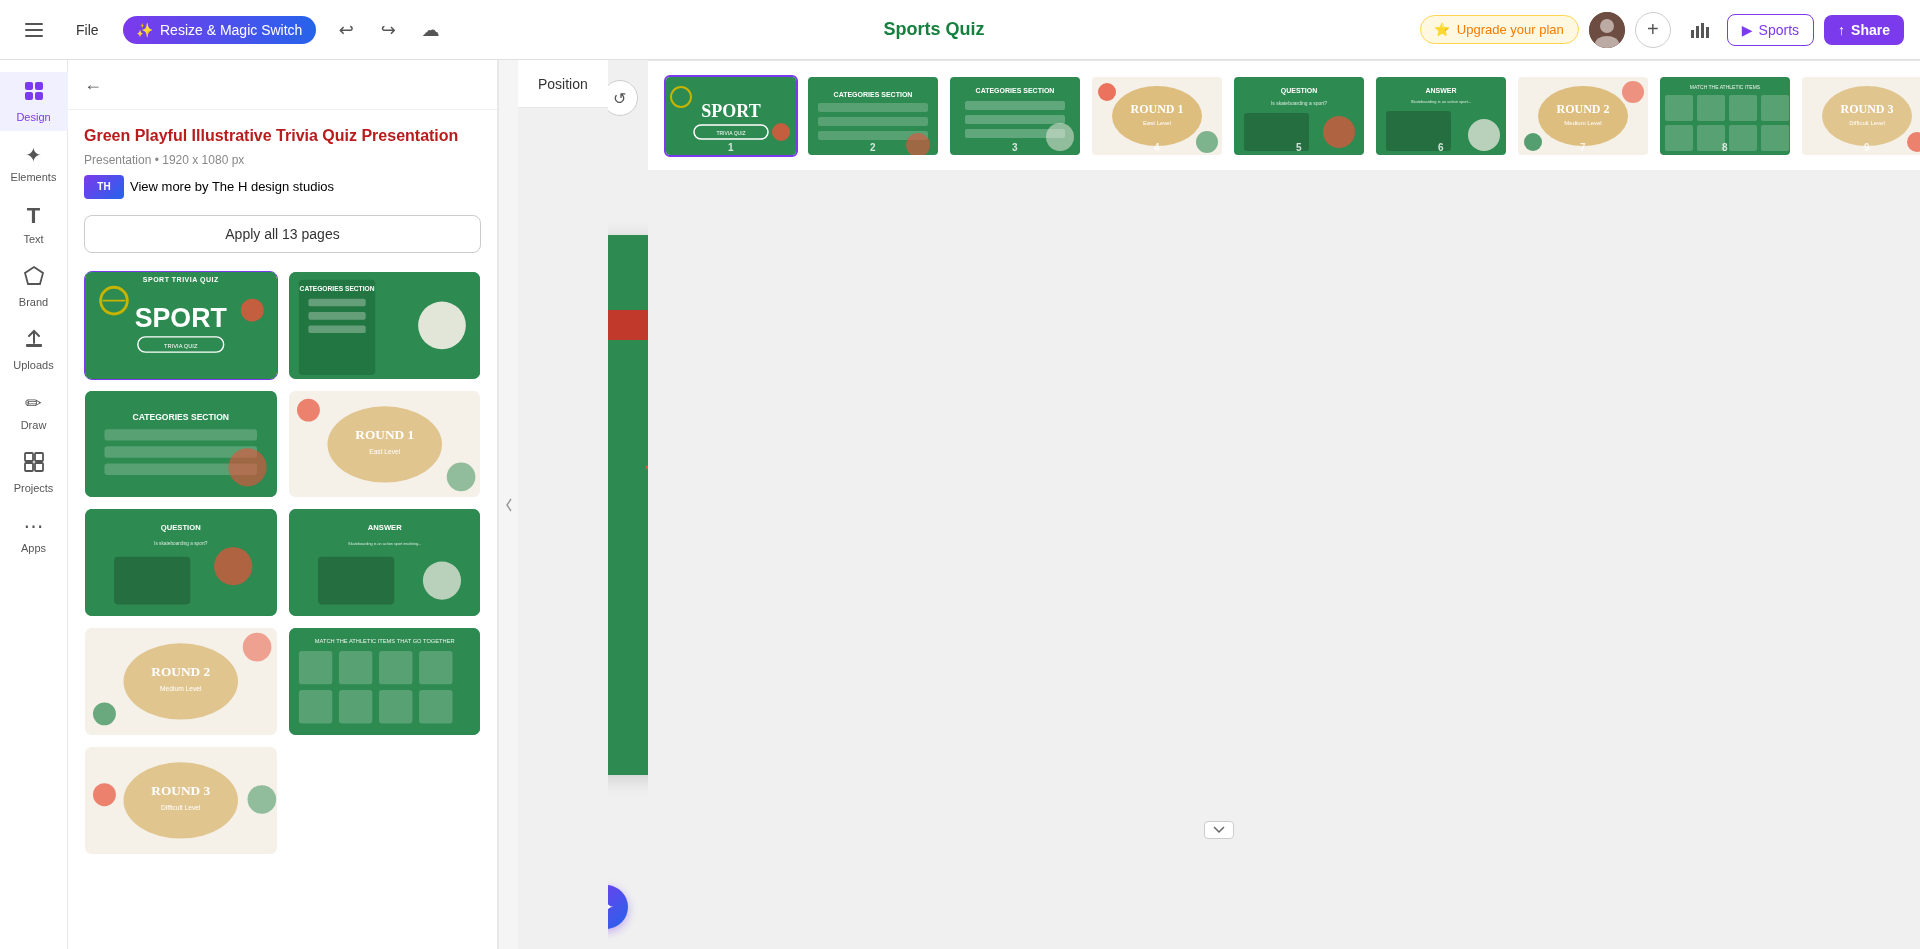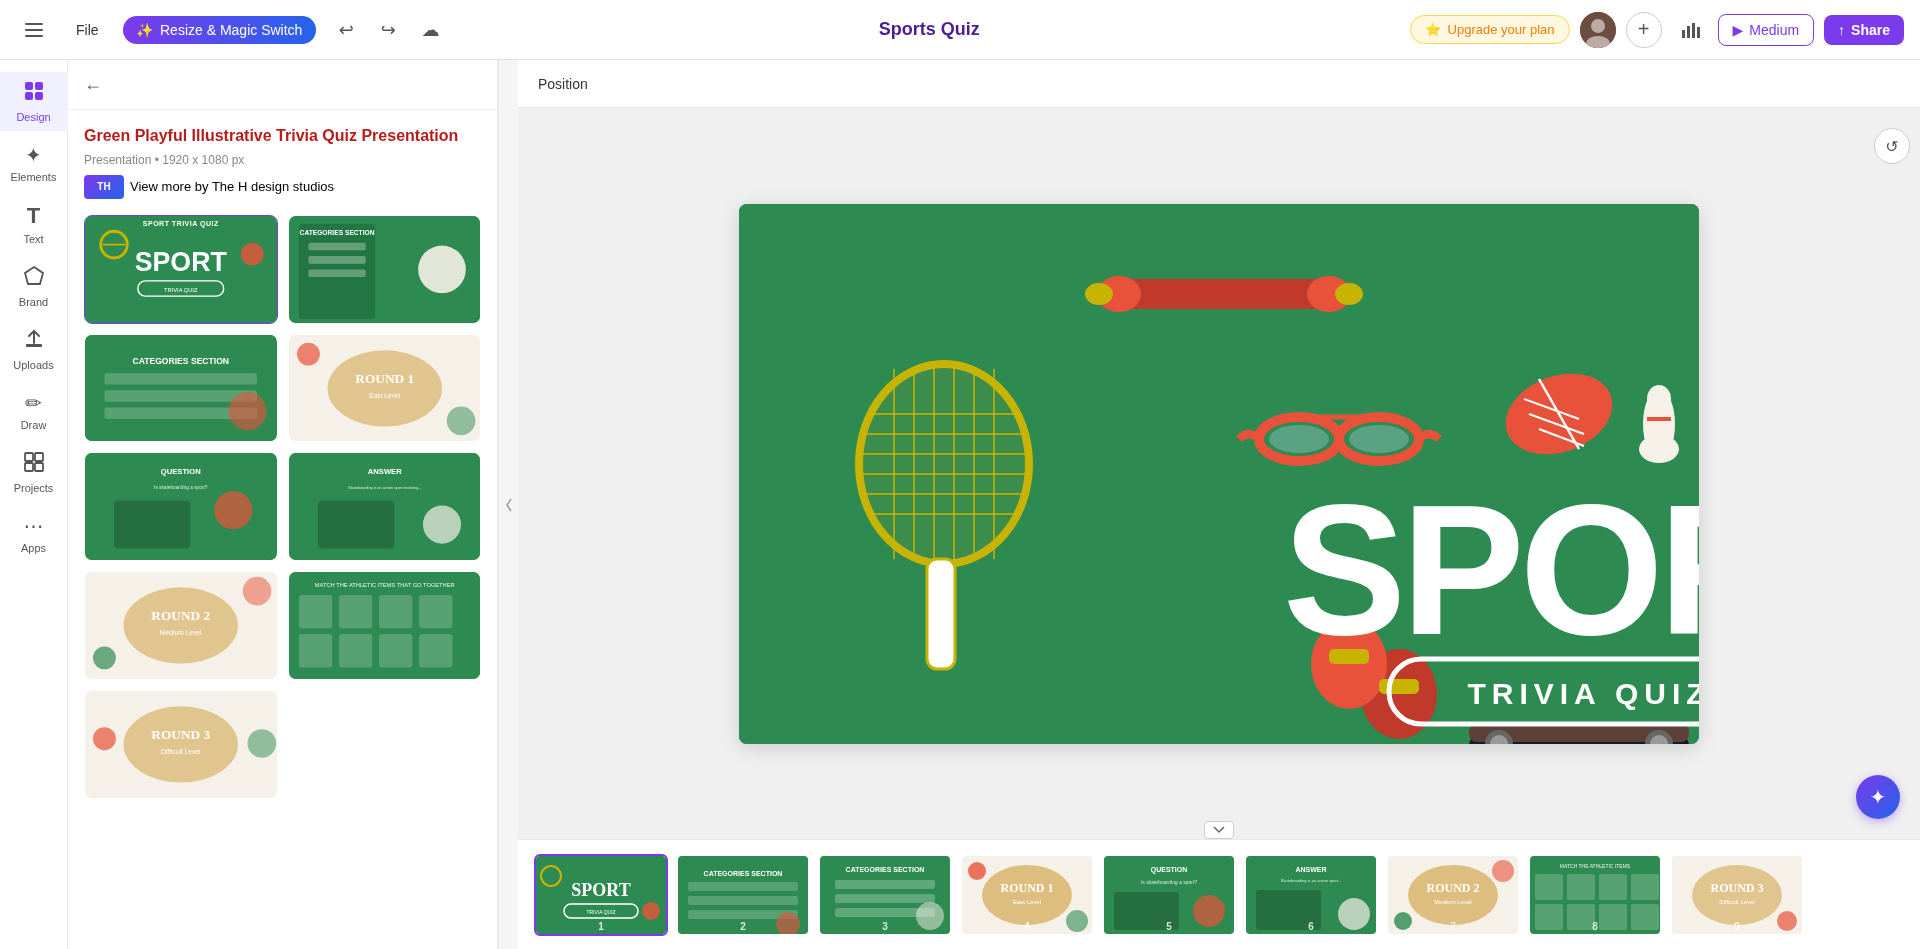--- a/index.html
+++ b/index.html
@@ -24,21 +24,21 @@
     .file-btn { padding: 6px 12px; border-radius: 6px; cursor: pointer; font-size: 14px; color: #333; }
     .magic-switch-btn {
       display: flex; align-items: center; gap: 6px;
       background: linear-gradient(90deg, #7c3aed, #2563eb);
       color: white; border-radius: 20px; padding: 6px 14px;
       font-size: 14px; cursor: pointer; font-weight: 500;
     }
     .nav-actions { display: flex; align-items: center; gap: 6px; }
     .icon-btn { width: 36px; height: 36px; display: flex; align-items: center; justify-content: center; cursor: pointer; border-radius: 6px; color: #555; font-size: 18px; }
     .navbar-center { flex: 1; display: flex; align-items: center; justify-content: center; }
-    .doc-title { font-size: 18px; font-weight: 600; color: #4c1d95; }
+    .doc-title { font-size: 18px; font-weight: 600; color: #15803d; }
     .navbar-right { display: flex; align-items: center; gap: 10px; }
     .upgrade-btn {
       display: flex; align-items: center; gap: 6px;
       background: #fff8e1; border: 1px solid #ffd54f;
       color: #f57c00; border-radius: 20px; padding: 6px 14px;
       font-size: 13px; cursor: pointer; font-weight: 500;
     }
     .avatar { width: 36px; height: 36px; border-radius: 50%; background: #6d4c41; display: flex; align-items: center; justify-content: center; overflow: hidden; cursor: pointer; }
     .add-btn { width: 36px; height: 36px; border-radius: 50%; background: white; border: 1.5px solid #ccc; display: flex; align-items: center; justify-content: center; cursor: pointer; font-size: 20px; color: #555; }
     .analytics-btn { width: 36px; height: 36px; display: flex; align-items: center; justify-content: center; cursor: pointer; border-radius: 6px; color: #555; font-size: 18px; }
@@ -103,21 +103,21 @@
       border: 1.5px solid transparent; aspect-ratio: 16/9;
     }
     .thumb-item.active { border-color: #7c3aed; }
     .thumb-canvas {
       width: 100%; height: 100%; display: flex; align-items: center;
       justify-content: center; position: relative; overflow: hidden;
     }
 
     
     .canvas-area {
-      flex: 1; background: #f0f0f0; display: flex; flex-direction: column;
+      flex: 1; background: #f0f0f0; display: flex; 
       overflow: hidden; position: relative;
     }
     .canvas-toolbar {
       height: 48px; background: white; border-bottom: 1px solid #e8e8e8;
       display: flex; align-items: center; padding: 0 20px; gap: 16px;
     }
     .position-label { font-size: 14px; color: #333; font-weight: 500; }
     .canvas-viewport {
       flex: 1; display: flex; align-items: center; justify-content: center;
       overflow: auto; padding: 20px;
@@ -231,21 +231,21 @@
     <div class="analytics-btn icon-btn">
       <svg width="20" height="20" viewBox="0 0 20 20" fill="none">
           <rect x="2" y="10" width="3" height="8" fill="#555"></rect>
           <rect x="7" y="6" width="3" height="12" fill="#555"></rect>
           <rect x="12" y="3" width="3" height="15" fill="#555"></rect>
           <rect x="17" y="7" width="3" height="11" fill="#555"></rect>
         </svg>
     </div>
     <div class="present-btn">
       <span>▶</span>
-      <span>Medium</span>
+      <span>Sports</span>
     </div>
     <div class="share-btn">
       <span>↑</span>
       <span>Share</span>
     </div>
   </div>
 </div>
 
 <div class="main-area">
 
@@ -313,20 +313,21 @@
     </div>
     <div class="panel-scroll">
       <div class="template-title">Green Playful Illustrative Trivia Quiz Presentation</div>
       <div class="template-meta">Presentation • 1920 x 1080 px</div>
       <div class="author-row">
         <div class="author-badge">
           <span>TH</span>
         </div>
         <span class="author-link">View more by The H design studios</span>
       </div>
+      <button class="apply-btn">Apply all 13 pages</button>
 
       
       <div class="thumbs-grid">
 
         <div class="thumb-item active">
           <div class="thumb-canvas" style="background:#2d8a50;">
             <span class="thumb-label">SPORT TRIVIA QUIZ</span>
             <svg width="100%" height="100%" viewBox="0 0 200 112" preserveAspectRatio="xMidYMid meet">
               <rect width="200" height="112" fill="#2d8a50"></rect>
               <text x="100" y="58" font-size="28" font-weight="900" fill="white" text-anchor="middle" font-family="Arial Black,sans-serif">SPORT</text>

